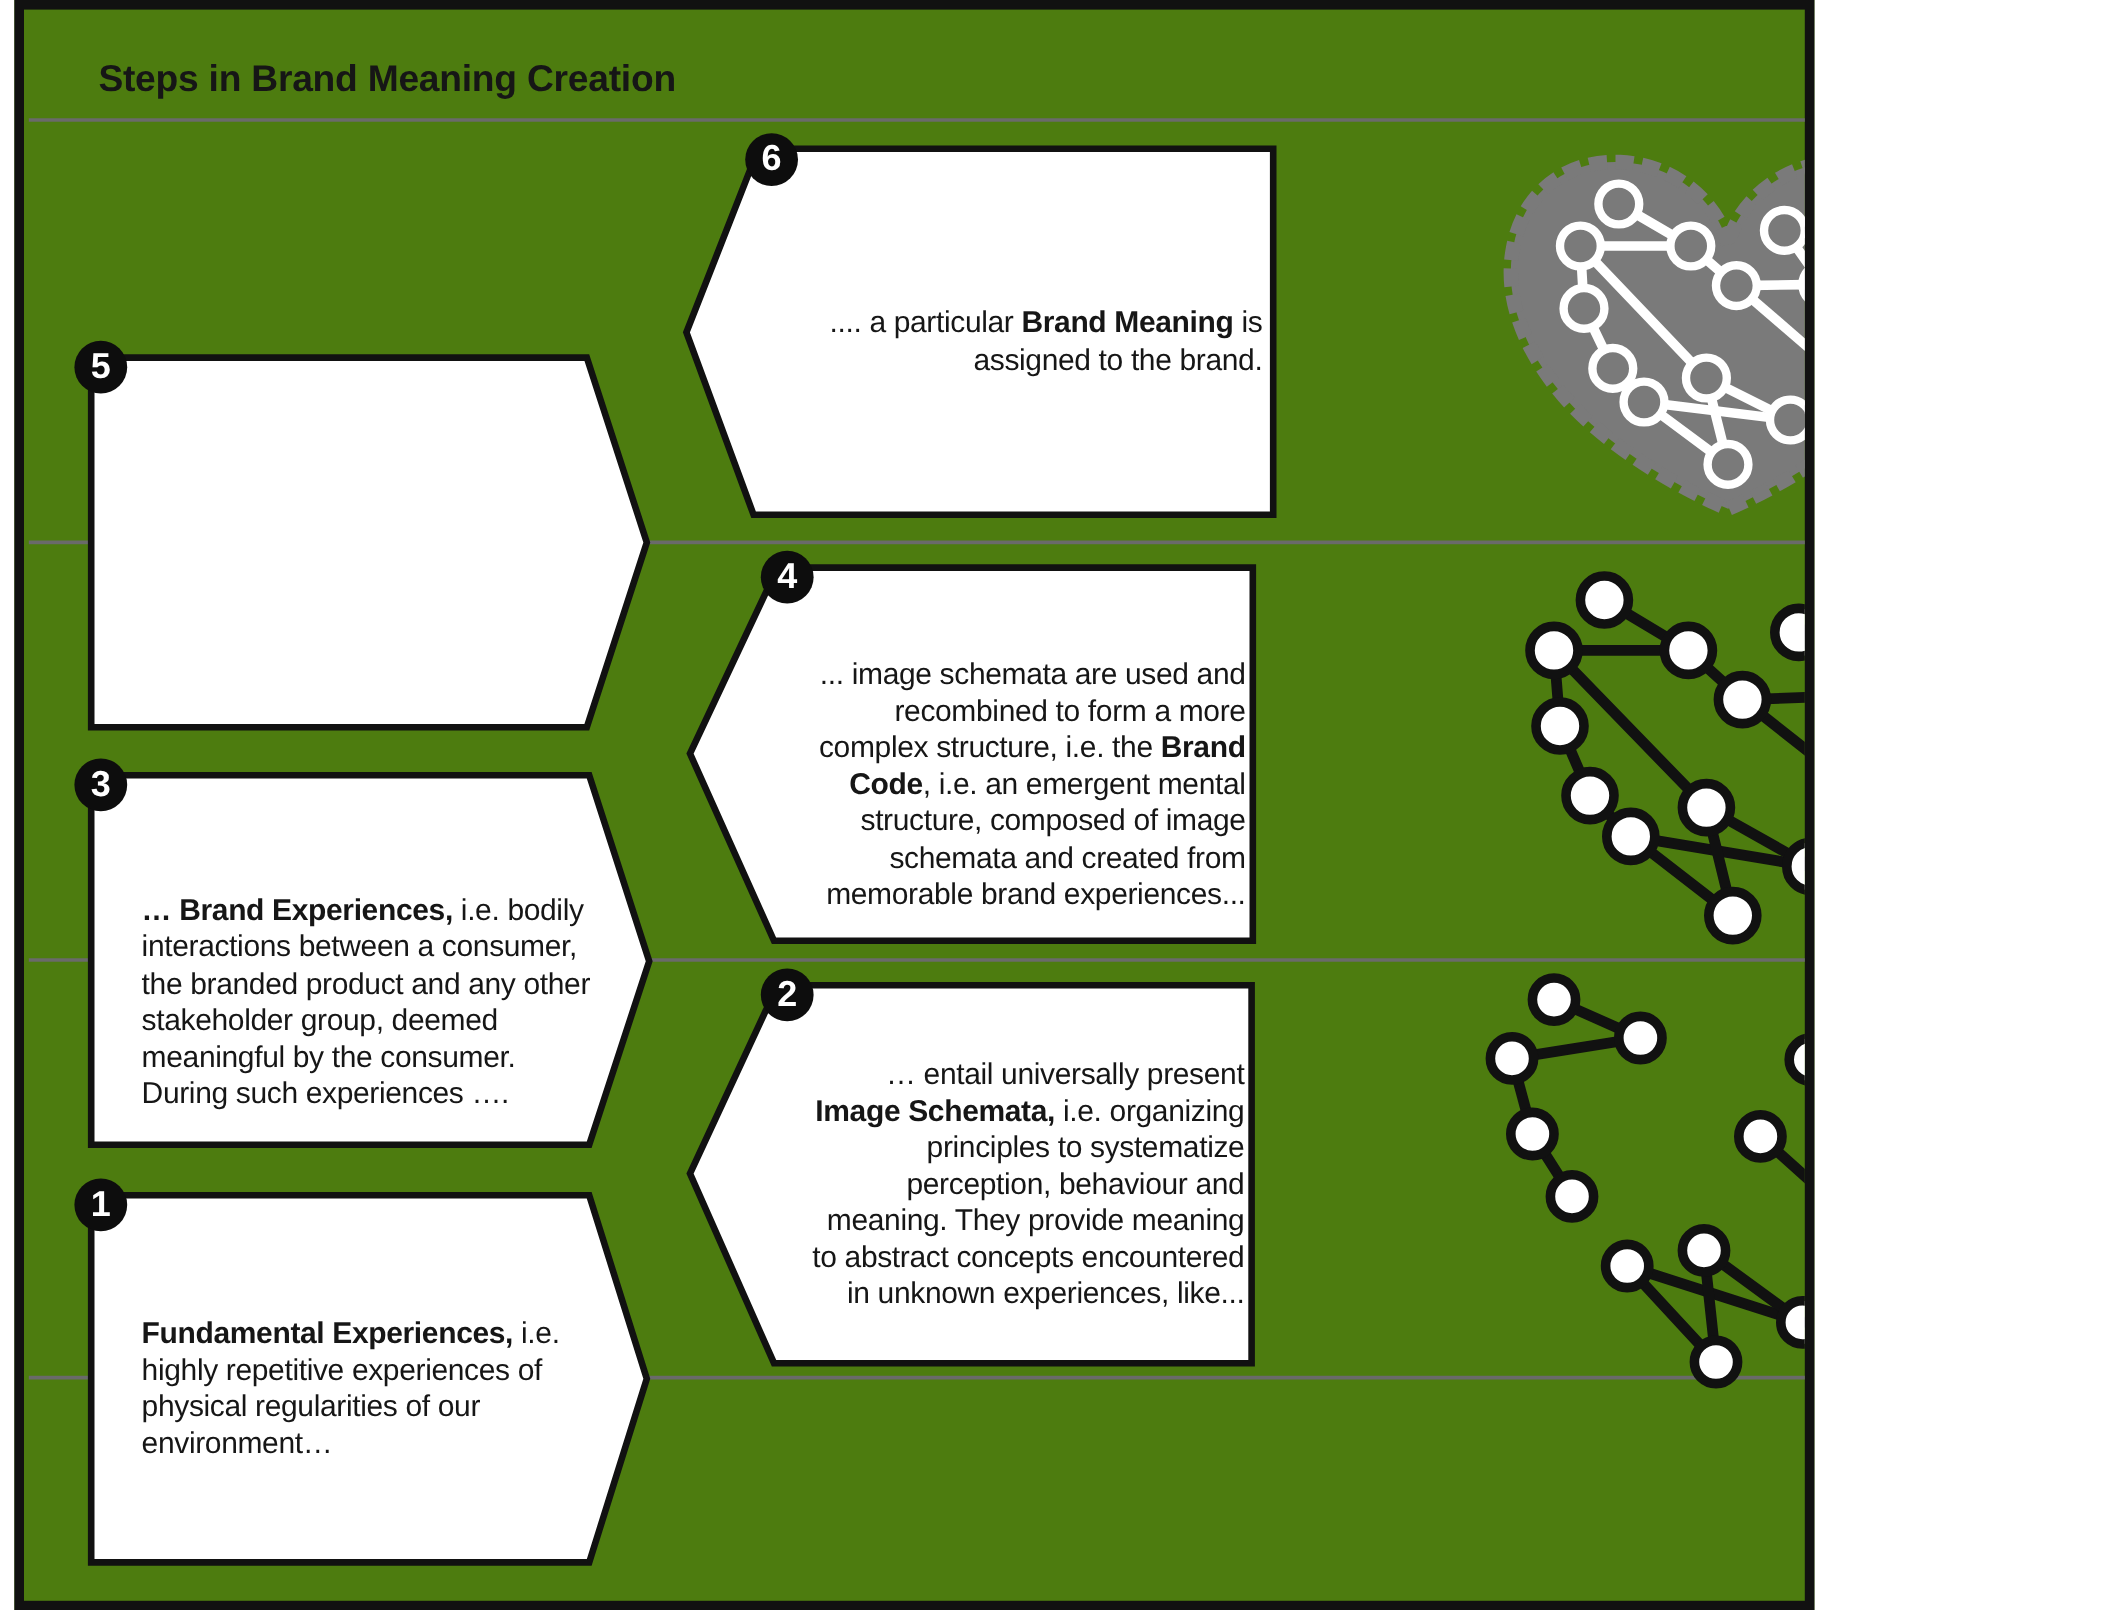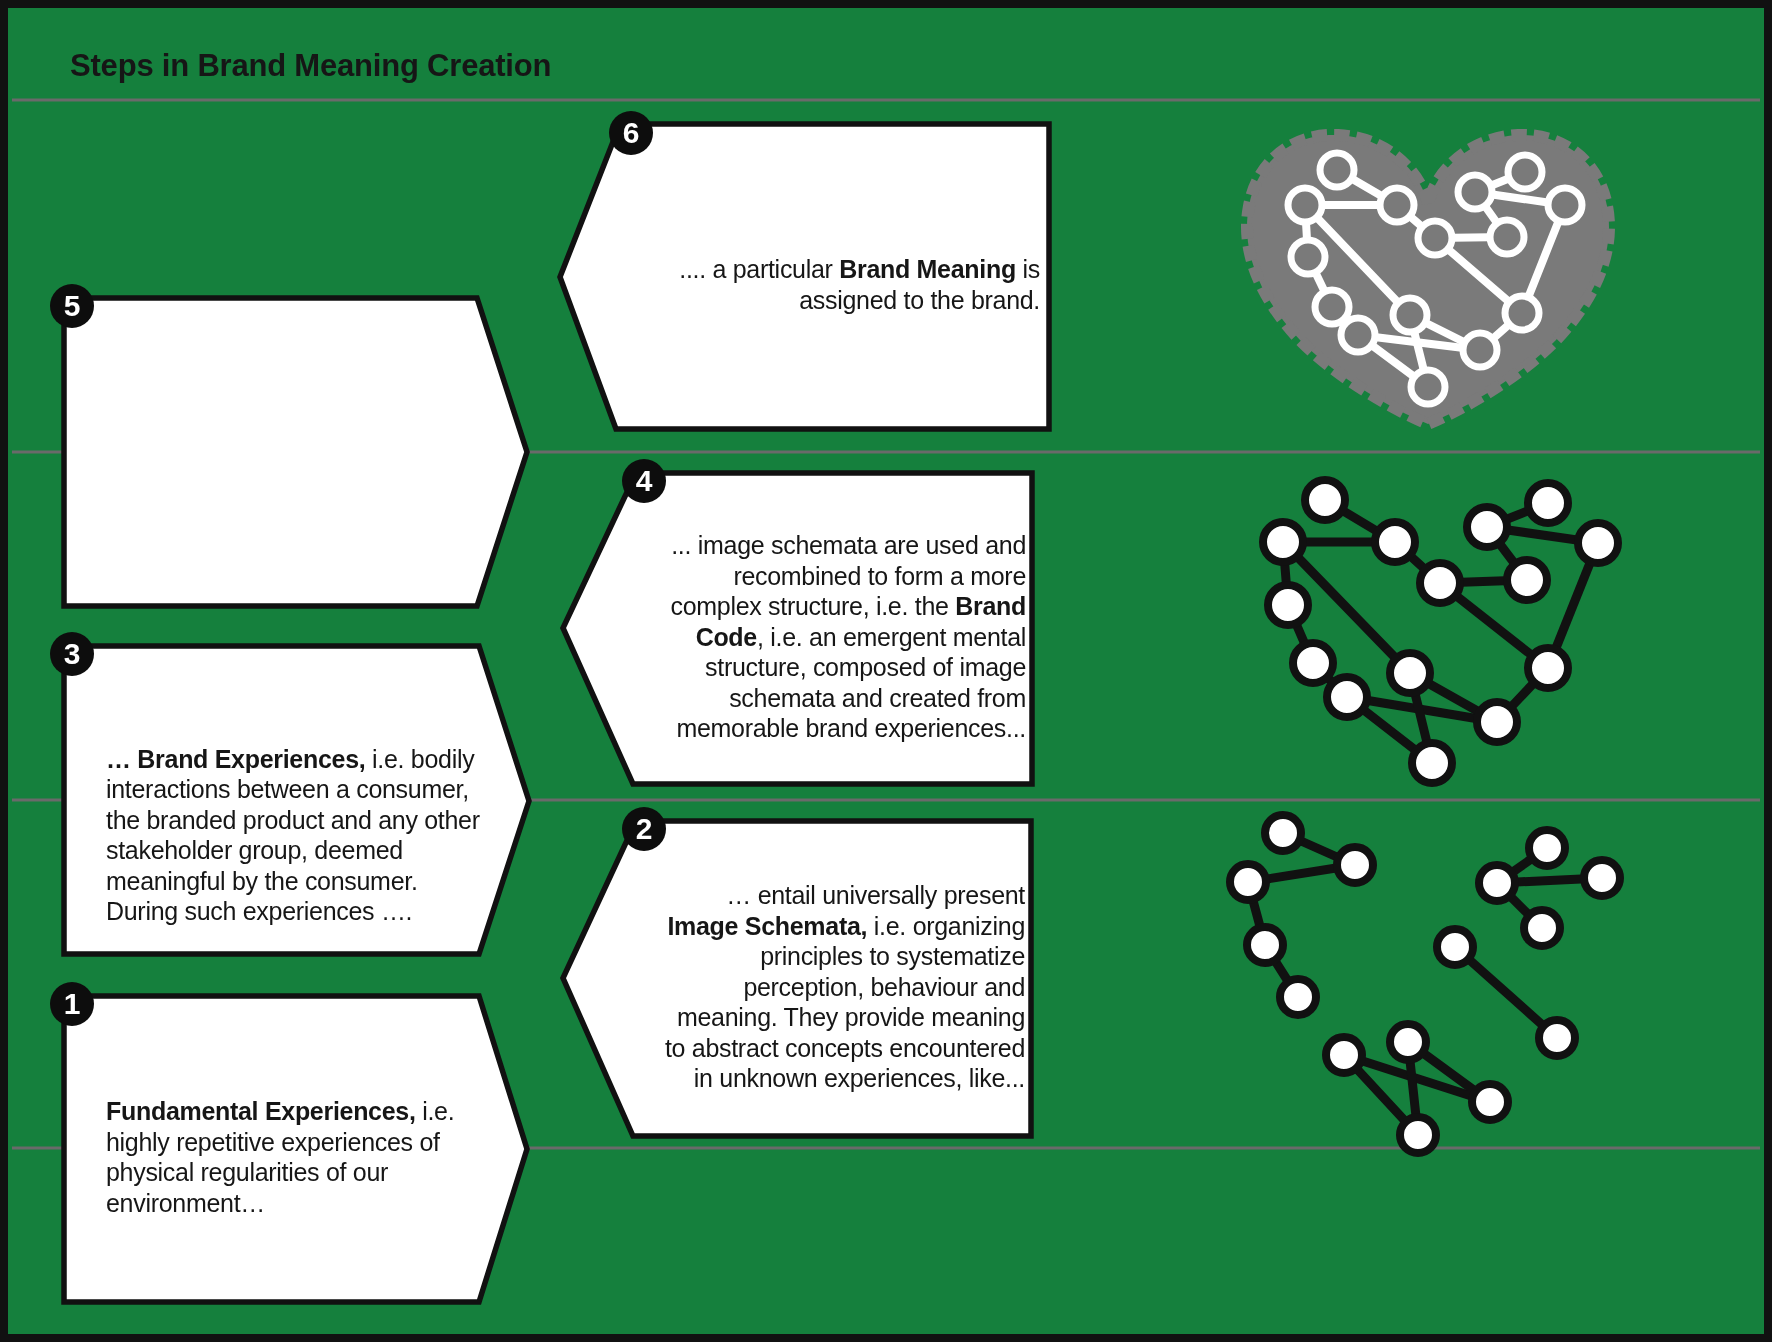--- a/index.html
+++ b/index.html
@@ -1,19 +1,19 @@
 <!DOCTYPE html>
 <html><head>
 <meta charset="utf-8">
 <style>
   html,body{margin:0;padding:0;background:#fff;}
   .stage{
-    position:relative;width:1772px;height:1342px;background:#15803d;
+    position:relative;width:1500px;height:1342px;background:#4d7c0f;
     border:8px solid #111;box-sizing:border-box;overflow:hidden;
-    font-family:"Liberation Sans", sans-serif;color:#161616;
+    font-family:"Liberation Sans", sans-serif;color:#161616;margin-left:12px;
   }
   .art{position:absolute;left:-8px;top:-8px;width:1772px;height:1342px;}
   .sep{stroke:#6a6a6a;stroke-width:3;}
   .box{fill:#ffffff;stroke:#111;stroke-width:5.5;stroke-linejoin:miter;}
   .heart{fill:#7a7a7a;stroke:#7a7a7a;stroke-width:12;stroke-dasharray:15 7;}
   .title{position:absolute;top:40px;font-size:31px;font-weight:bold;letter-spacing:-0.2px;white-space:nowrap;}
   .title.l{left:62px;}
   .title.r{left:1130px;}
   .badge{
     position:absolute;width:44px;height:44px;border-radius:50%;background:#0d0d0d;
@@ -23,21 +23,21 @@
   .bt{
     position:absolute;display:flex;align-items:center;z-index:2;
     font-size:25px;line-height:1.22;letter-spacing:-0.3px;justify-content:center;
   }
   .bt .txt{width:100%;}
   .bt.ra .txt{text-align:right;}
   .bt.la .txt{text-align:left;}
   .txt .b{font-weight:bold;}
   .t6{left:640px;top:125px;width:392px;height:303px;}
   .t5{left:98px;top:300px;width:378px;height:304px;}
-  .t4{left:652px;top:475px;width:366px;height:308px;}
+  .t4{left:652px;top:492px;width:366px;height:308px;}
   .t3{left:98px;top:675px;width:380px;height:304px;}
   .t2{left:652px;top:823px;width:365px;height:312px;}
   .t1{left:98px;top:998px;width:380px;height:302px;}
   .b6{left:601px;top:103px;}
   .b5{left:42px;top:276px;}
   .b4{left:614px;top:451px;}
   .b3{left:42px;top:624px;}
   .b2{left:614px;top:799px;}
   .b1{left:42px;top:974px;}
 </style>

